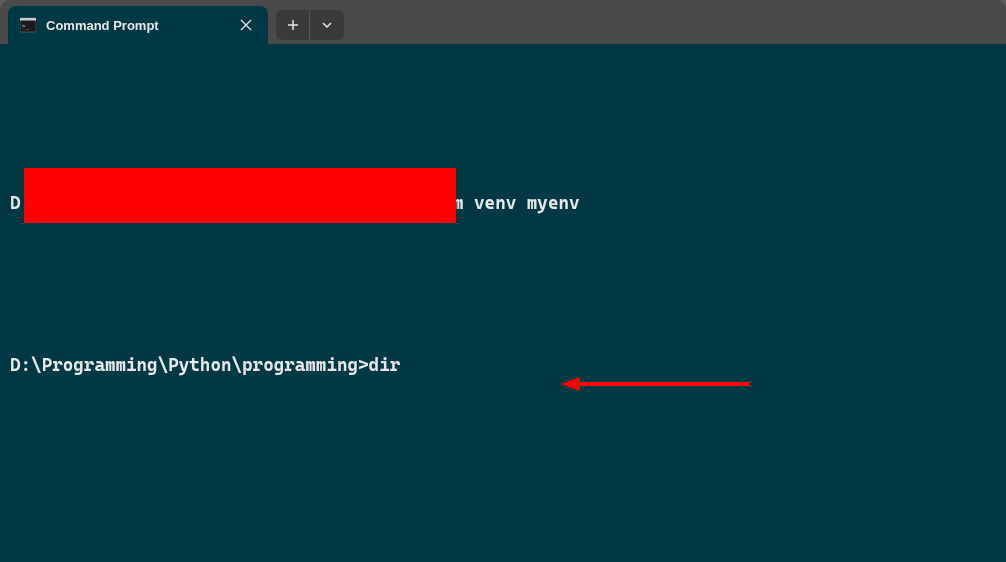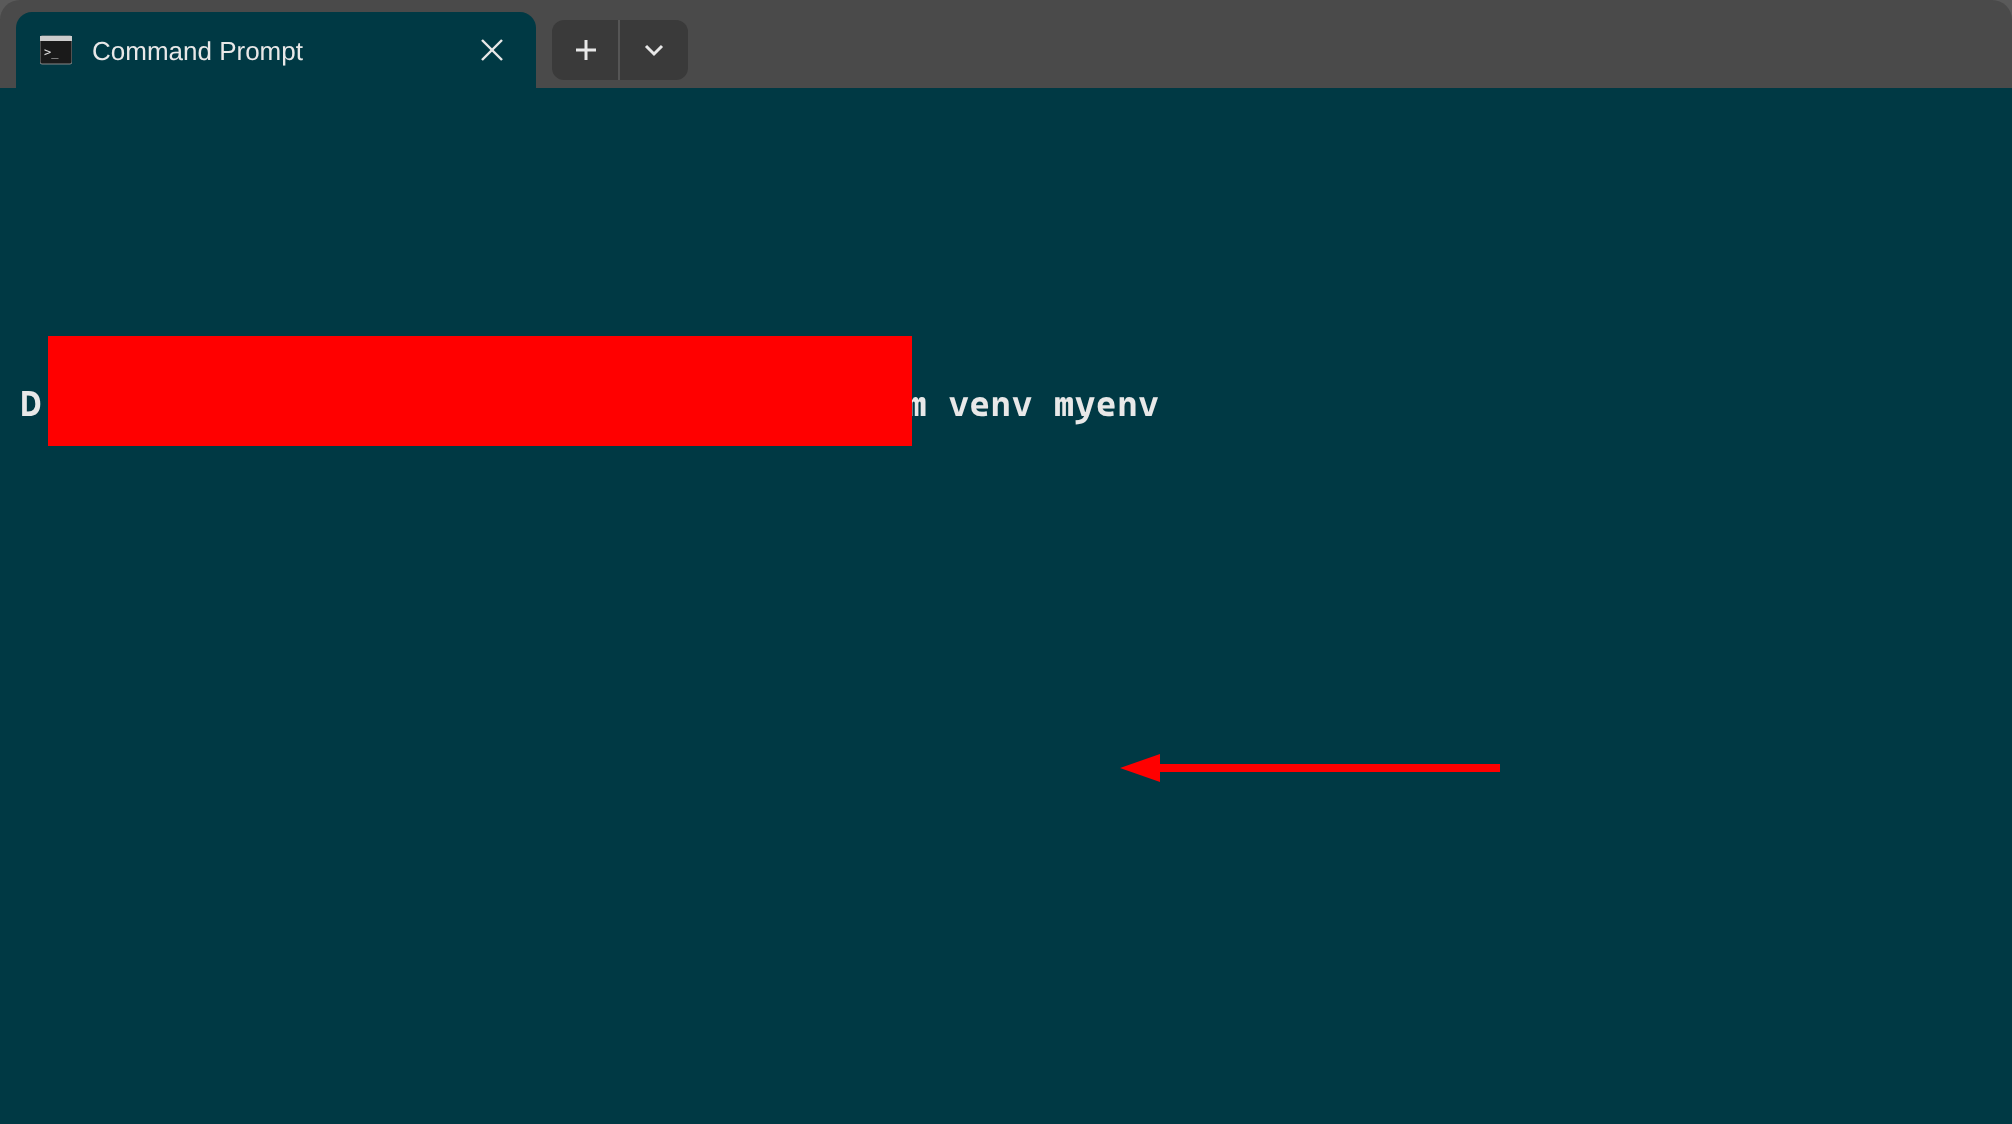--- a/index.html
+++ b/index.html
@@ -41,21 +41,21 @@
       align-items: center;
       justify-content: center;
     }
     .tab-icon svg {
       width: 16px;
       height: 16px;
     }
     .tab-title {
       color: #e8e8e8;
       font-size: 13px;
-      font-weight: 400;
+      font-weight: 700;
       flex: 1;
     }
     .tab-close {
       width: 20px;
       height: 20px;
       display: flex;
       align-items: center;
       justify-content: center;
       color: #e8e8e8;
       font-size: 14px;
@@ -154,20 +154,21 @@
       </svg>
     </div>
   </div>
 </div>
 
 <div class="terminal-body">
   <div class="terminal-content">
     <div class="blank-line"></div>
     <div class="prompt-line"><span>D:\Programming\Python\programming&gt;</span><span>python -m venv myenv</span></div>
     <div class="blank-line"></div>
+    <div class="prompt-line"><span>D:\Programming\Python\programming&gt;</span><span>dir</span></div>
     <div class="blank-line"></div>
     <div class="blank-line"></div>
     
     
     
     
     
     
     
     

